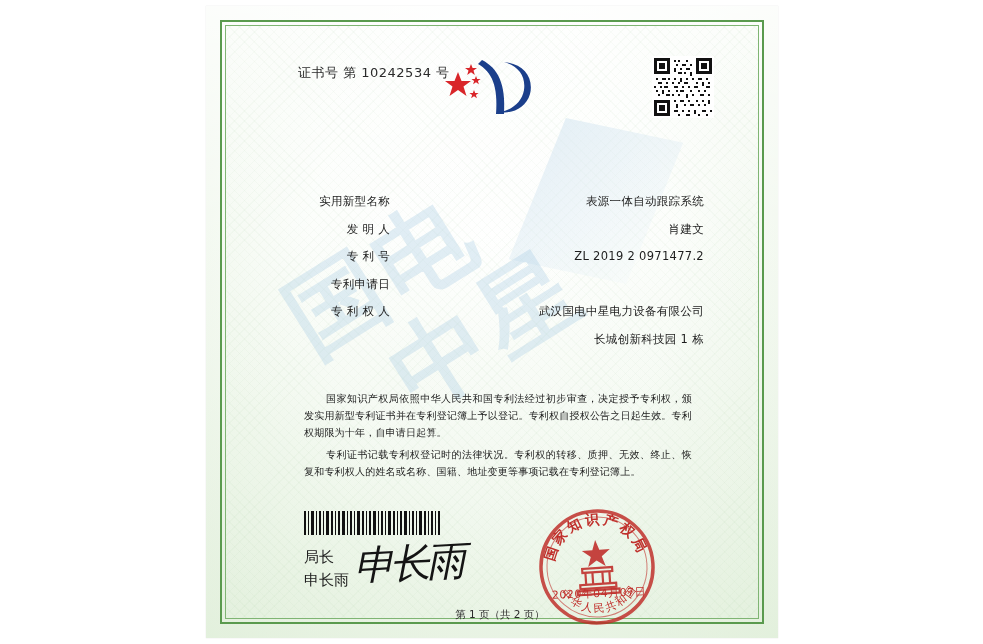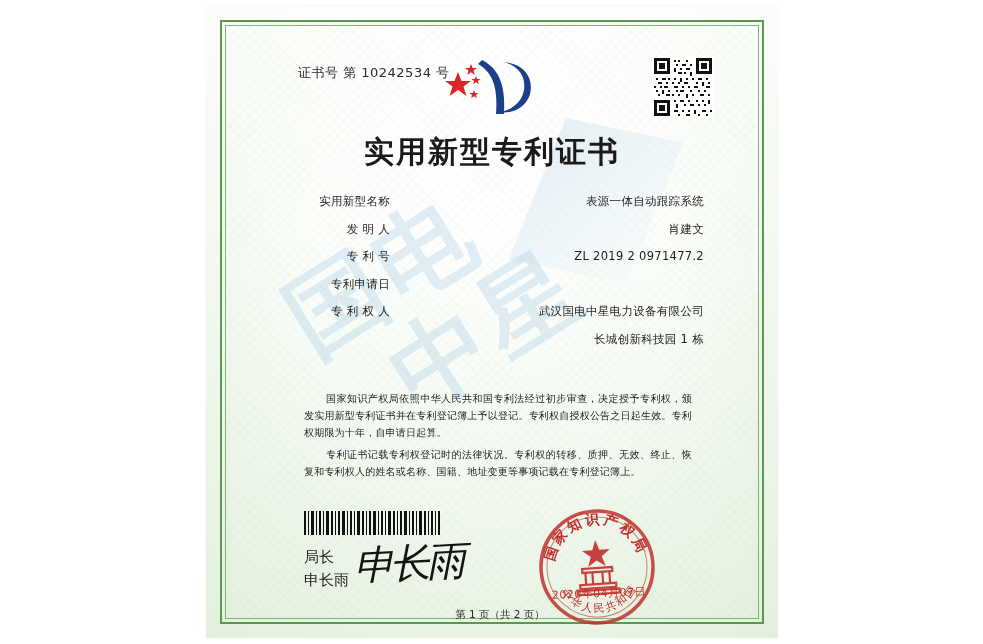--- a/index.html
+++ b/index.html
@@ -363,21 +363,20 @@
             <rect x="50" y="54" width="4" height="2"></rect>
             <rect x="58" y="54" width="2" height="2"></rect>
           <rect x="26" y="58" width="2" height="2"></rect>
             <rect x="34" y="58" width="4" height="2"></rect>
             <rect x="46" y="58" width="2" height="2"></rect>
             <rect x="54" y="58" width="2" height="2"></rect>
         </g>
       </svg>
     </div>
 
-    <div class="title">实用新型专利证书</div>
 
     <div class="fields">
       <div class="frow">
         <div class="flabel">实用新型名称</div>
         <div class="fvalue">表源一体自动跟踪系统</div>
       </div>
       <div class="frow">
         <div class="flabel">发 明 人</div>
         <div class="fvalue">肖建文</div>
       </div>

